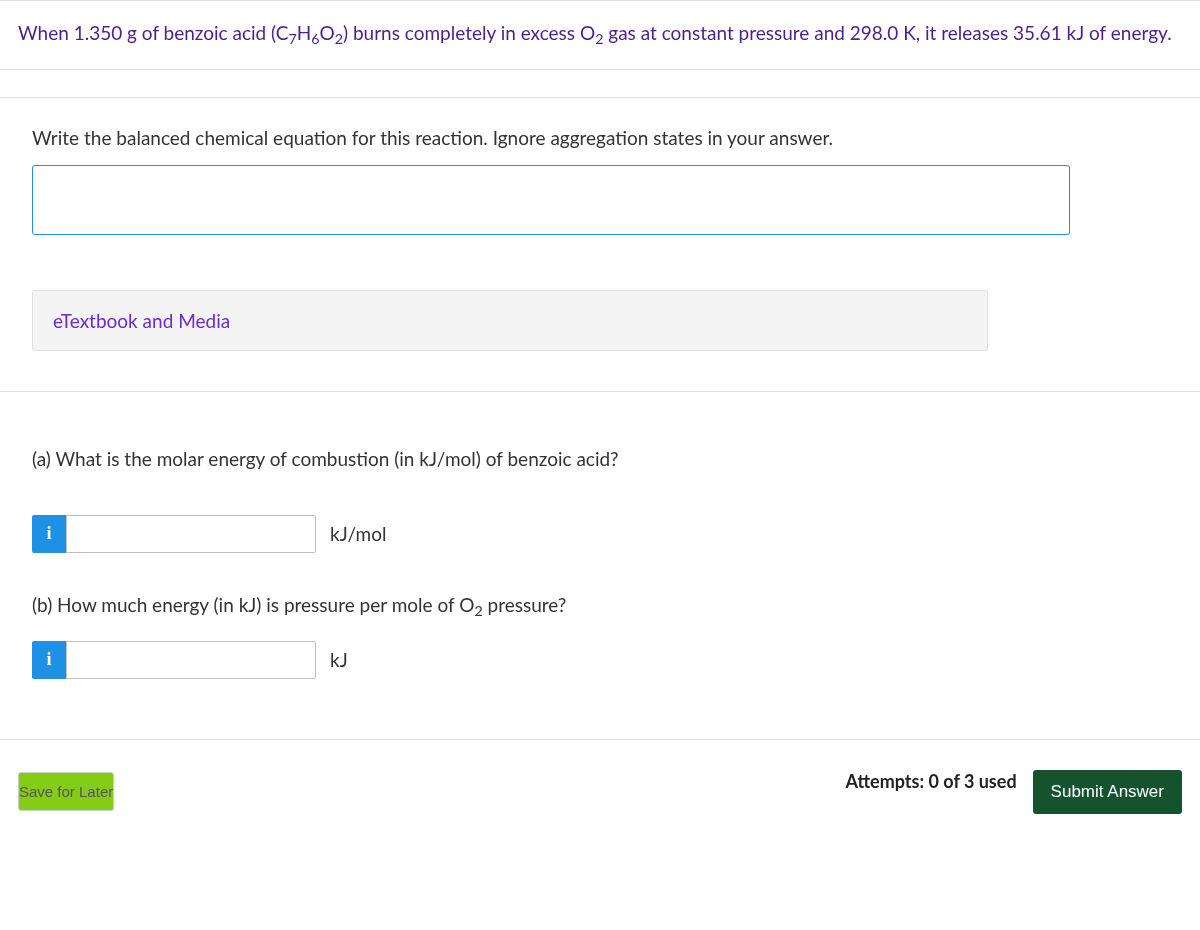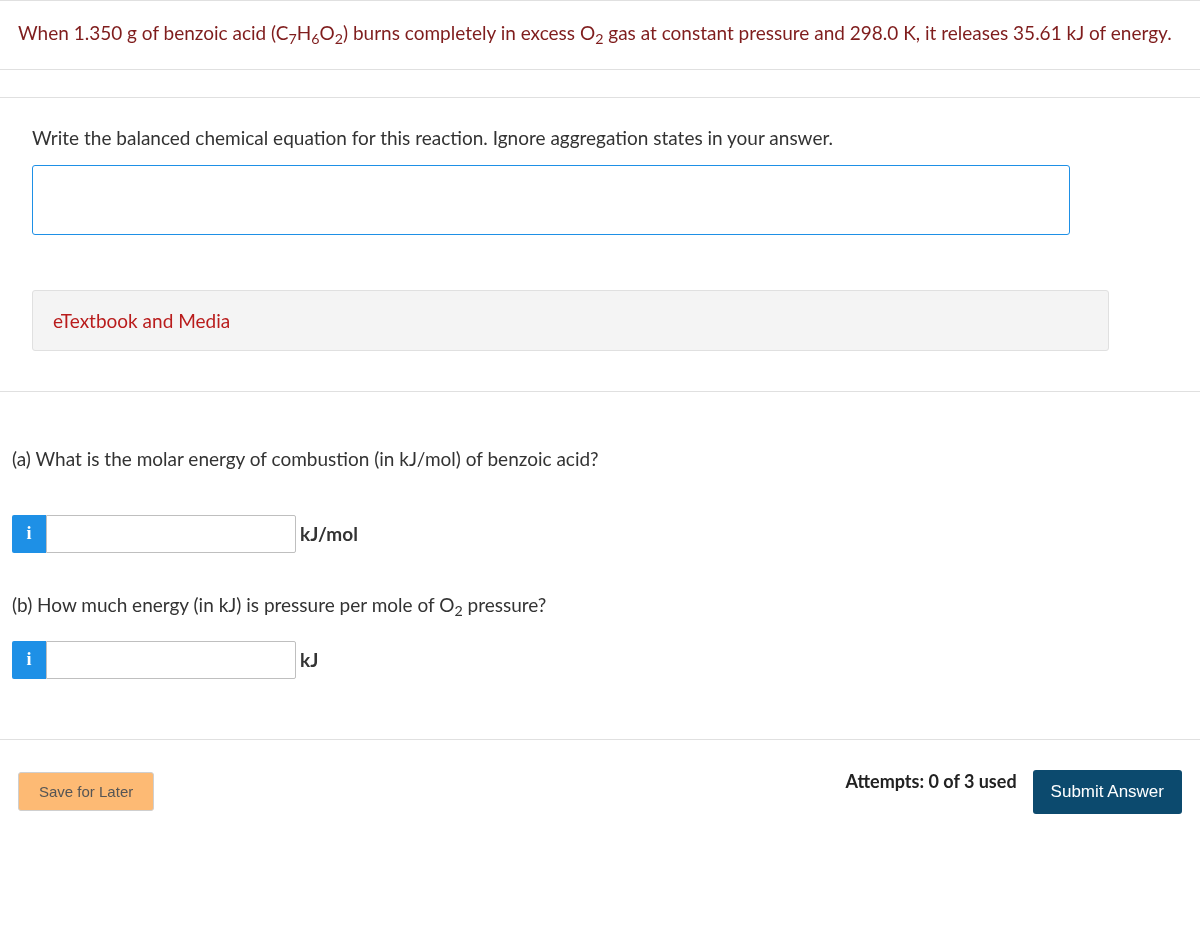--- a/index.html
+++ b/index.html
@@ -10,21 +10,21 @@
     width: 1200px;
     font-size: 19px;
   }
   .section {
     border-top: 1px solid #e0e0e0;
     padding: 0;
   }
   .intro {
     padding: 18px 18px 22px 18px;
     line-height: 1.45;
-    color: #7f1d1d;
+    color: #4c1d95;
     border-bottom: 1px solid #e0e0e0;
   }
   sub { font-size: 0.75em; line-height: 0; position: relative; vertical-align: baseline; bottom: -0.3em; }
   .spacer {
     height: 28px;
     border-bottom: 1px solid #e0e0e0;
   }
   .block-a {
     padding: 28px 18px 40px 32px;
   }
@@ -41,26 +41,26 @@
     font-size: 17px;
     display: block;
     outline: none;
   }
   .etextbook {
     margin: 55px 18px 0 0;
     padding: 18px 20px;
     background: #f4f4f4;
     border: 1px solid #e0e0e0;
     border-radius: 3px;
-    color: #b91c1c;
+    color: #6d28d9;
     font-size: 19px;
-    width: 1077px;
+    width: 956px;
   }
   .block-b {
-    padding: 55px 18px 60px 12px;
+    padding: 55px 18px 60px 32px;
     border-top: 1px solid #e0e0e0;
   }
   .sub-q {
     margin-bottom: 45px;
   }
   .input-row {
     display: flex;
     align-items: stretch;
     margin-top: 8px;
   }
@@ -81,53 +81,52 @@
   .num-input {
     width: 250px;
     height: 38px;
     border: 1px solid #bfbfbf;
     border-radius: 0 2px 2px 0;
     padding: 4px 8px;
     font-size: 16px;
     outline: none;
   }
   .unit {
-    margin-left: 4px;
+    margin-left: 14px;
     align-self: center;
     color: #333;
-    font-weight: bold;
   }
   .footer {
     border-top: 1px solid #e0e0e0;
     padding: 30px 18px 30px 18px;
     display: flex;
     align-items: center;
     justify-content: space-between;
   }
   .save-btn {
     border: 1px solid #cfcfcf;
-    background: #fdba74;
+    background: #84cc16;
     color: #555;
-    padding: 10px 20px;
+    padding: 10px 0;
     font-size: 15px;
     border-radius: 3px;
     cursor: pointer;
   }
   .right-group {
     display: flex;
     align-items: flex-start;
     gap: 16px;
   }
   .attempts {
     font-weight: 700;
     color: #222;
     font-size: 18px;
   }
   .submit-btn {
-    background: #0c4a6e;
+    background: #14532d;
     color: #fff;
     border: none;
     padding: 12px 18px;
     font-size: 17px;
     border-radius: 3px;
     cursor: pointer;
   }
 </style>
 </head>
 <body>

